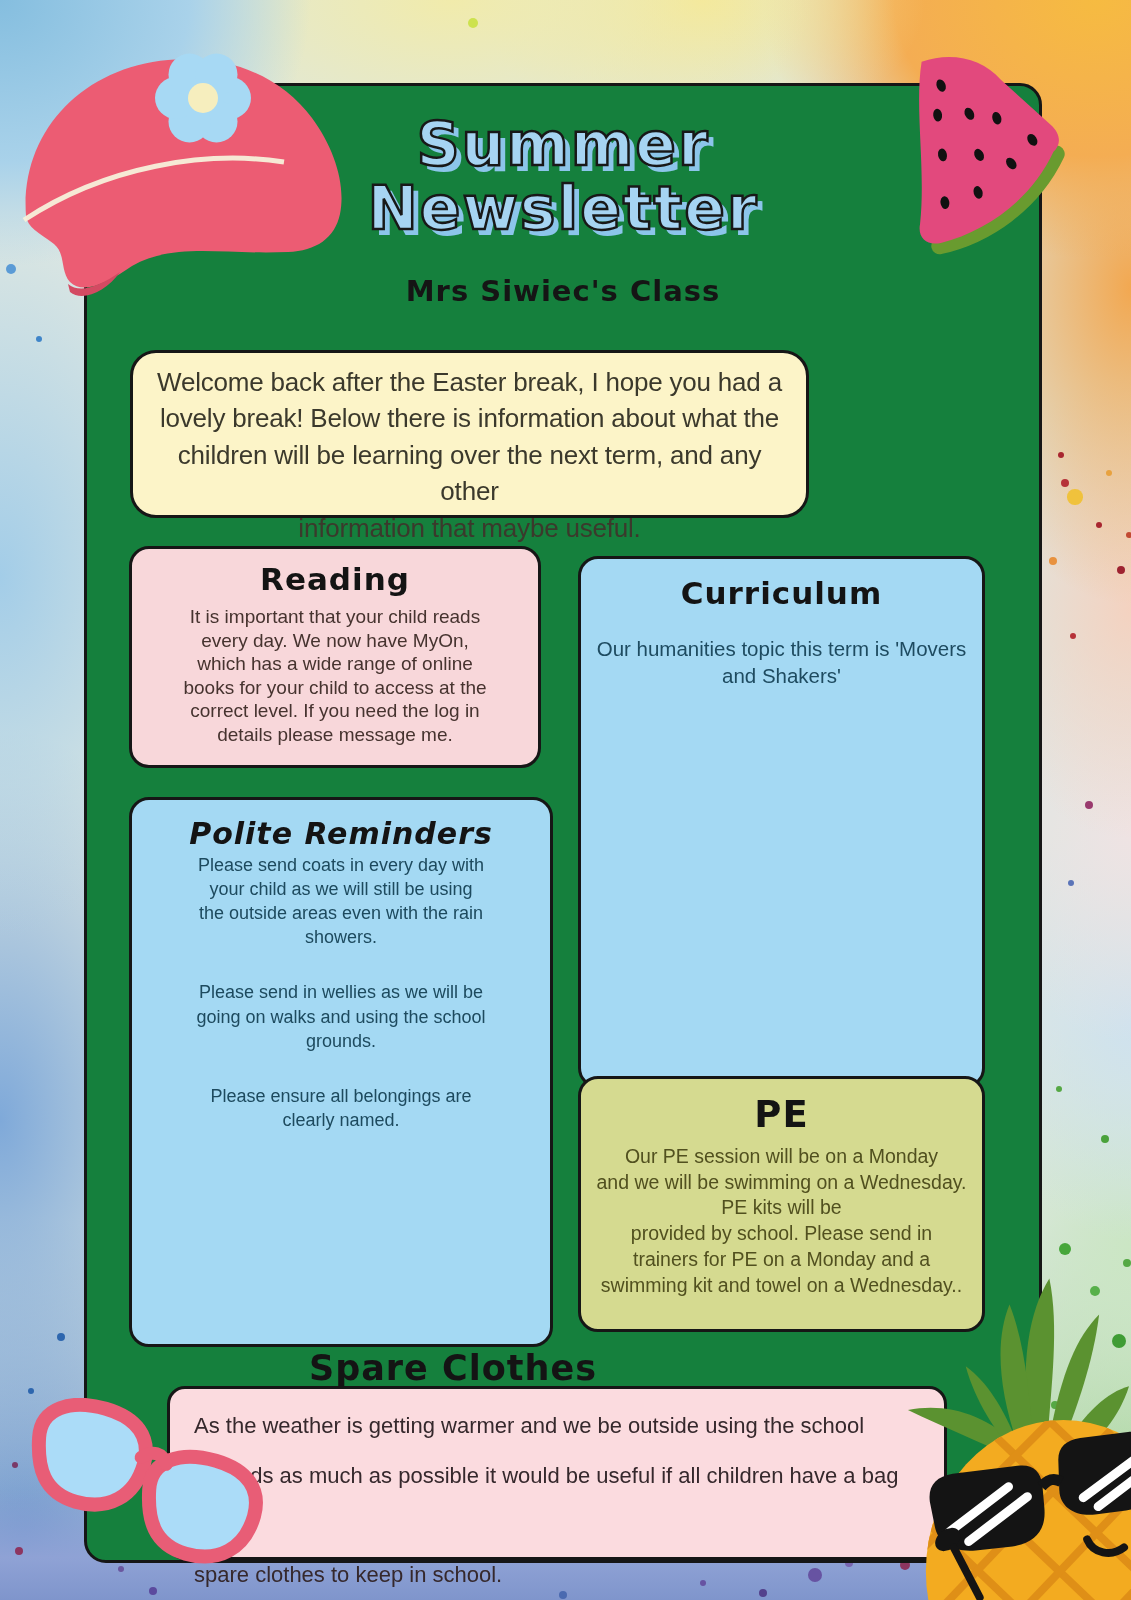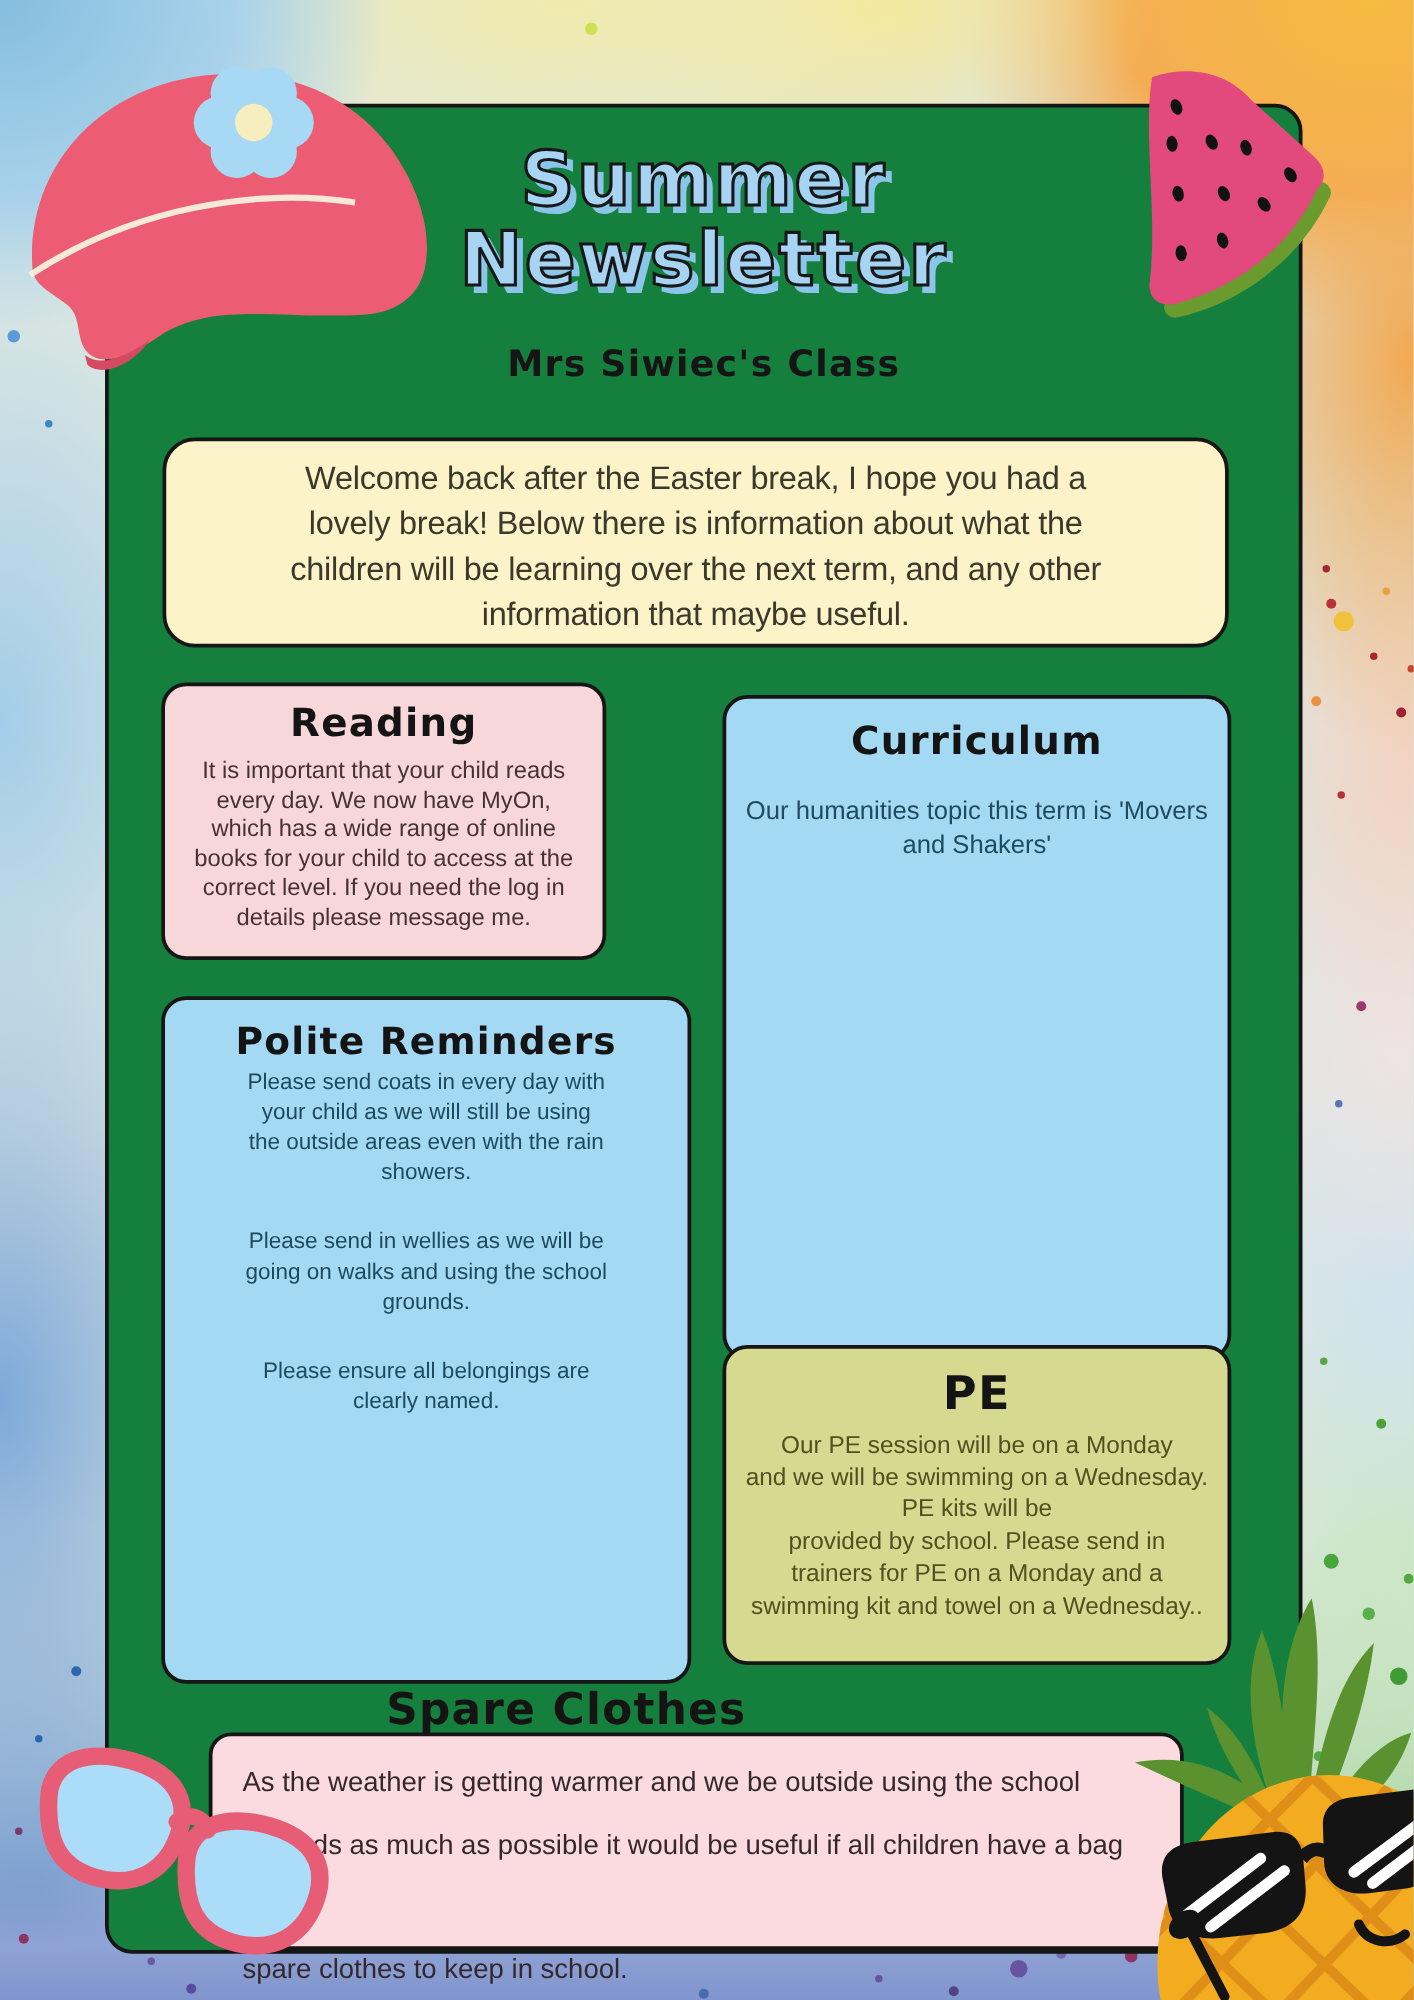--- a/index.html
+++ b/index.html
@@ -59,35 +59,35 @@
     -webkit-text-stroke:2.5px #181818; text-shadow:6px 6px 0 #8cc5ea; }
   .title span { display:block; }
   .subtitle { position:absolute; left:0; right:0; top:188px; text-align:center;
     font-family:"DejaVu Sans", sans-serif; font-weight:800; font-size:29px;
     letter-spacing:1px; color:#151515; }
 
   .box { position:absolute; border:3px solid #161616; text-align:center; }
   .box h2 { font-family:"DejaVu Sans", sans-serif; font-weight:800; color:#141414; letter-spacing:1px; }
   .body, .para { white-space:pre-line; }
 
-  .welcome { left:43px; top:264px; width:853px; height:168px; background:#fcf4c8;
+  .welcome { left:43px; top:264px; width:679px; height:168px; background:#fcf4c8;
     border-radius:26px; padding:11px 20px; }
   .welcome .body { font-size:26px; line-height:1.4; color:#3b392c; letter-spacing:-0.2px; }
 
-  .reading { left:42px; top:460px; width:356px; height:222px; background:#f8d7da; border-radius:20px; padding:10px 8px; }
+  .reading { left:42px; top:460px; width:412px; height:222px; background:#f8d7da; border-radius:20px; padding:10px 8px; }
   .reading h2 { font-size:31px; margin:2px 0 8px; }
   .reading .body { font-size:19px; line-height:1.24; color:#46332f; }
 
   .curriculum { left:491px; top:452px; width:407px; height:532px; background:#a4d9f3; border-radius:20px; padding:14px 6px;margin-top:18px; }
   .curriculum h2 { font-size:31px; margin:2px 0 24px; }
   .curriculum .para { font-size:20.5px; line-height:1.34; color:#1e4b60; margin-bottom:27px; }
   .curriculum .para:last-child { margin-bottom:0; }
 
   .polite { left:42px; top:711px; width:424px; height:550px; background:#a4d9f3; border-radius:20px; padding:12px 4px; }
-  .polite h2 { font-size:30px; margin:4px 0 2px; }
+  .polite h2 { font-size:30px; margin:4px 0 2px;font-style:italic; }
   .polite .para { font-size:18px; line-height:1.34; color:#1d4a5e; margin-bottom:31px; }
   .polite .para:last-child { margin-bottom:0; }
 
   .pe { left:491px; top:990px; width:407px; height:256px; background:#d5da90; border-radius:20px; padding:12px 6px; }
   .pe h2 { font-size:37px; margin:2px 0 8px; }
   .pe .body { font-size:19.5px; line-height:1.32; color:#51501f; }
 
   .spare-title { position:absolute; left:66px; top:1262px; width:600px; text-align:center;
     font-family:"DejaVu Sans", sans-serif; font-weight:800; font-size:35px; color:#141414;
     letter-spacing:1px; z-index:4; }

